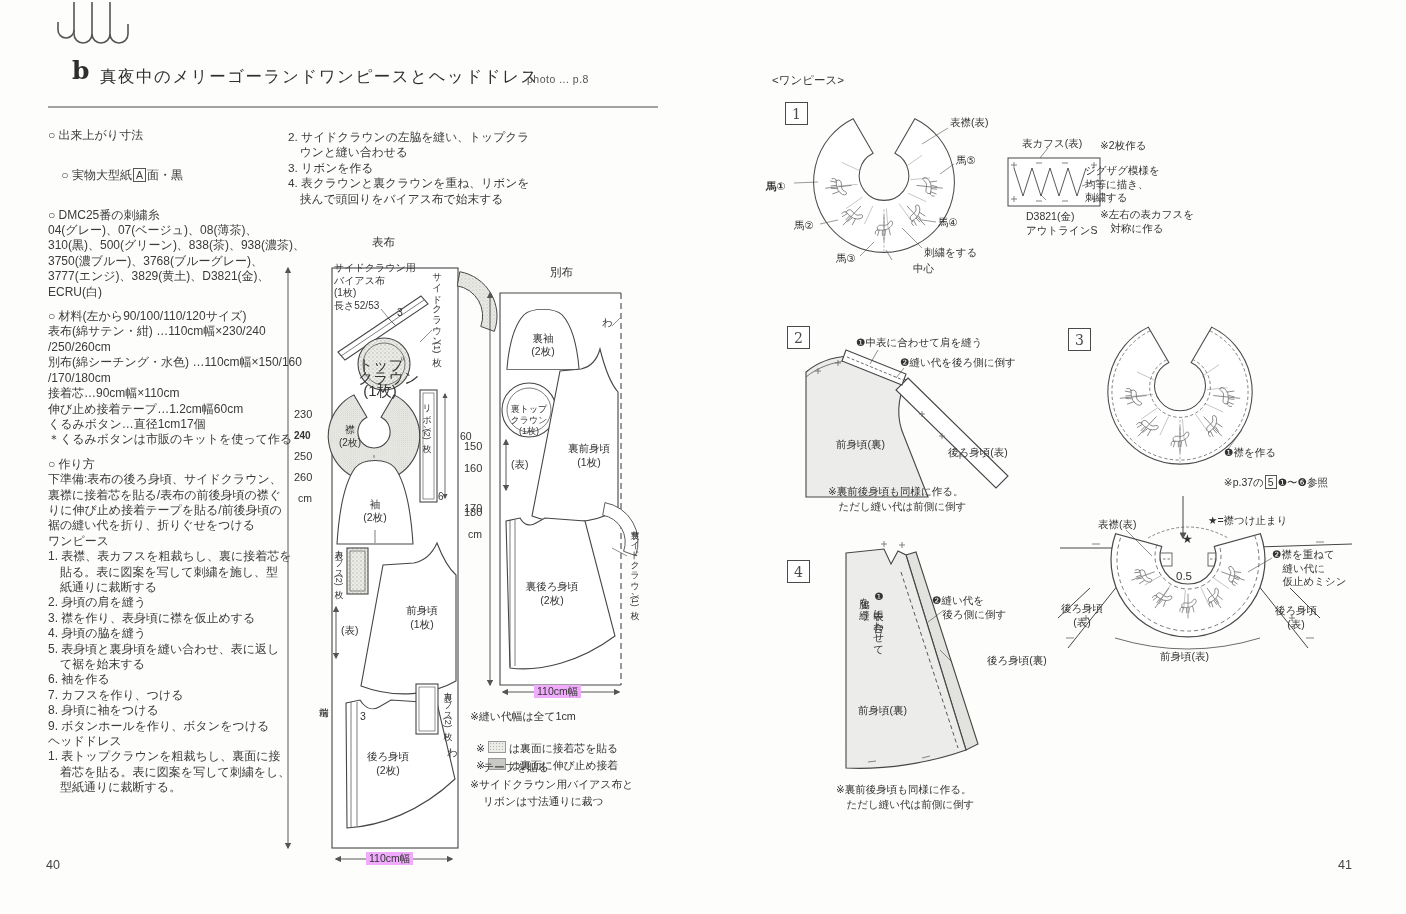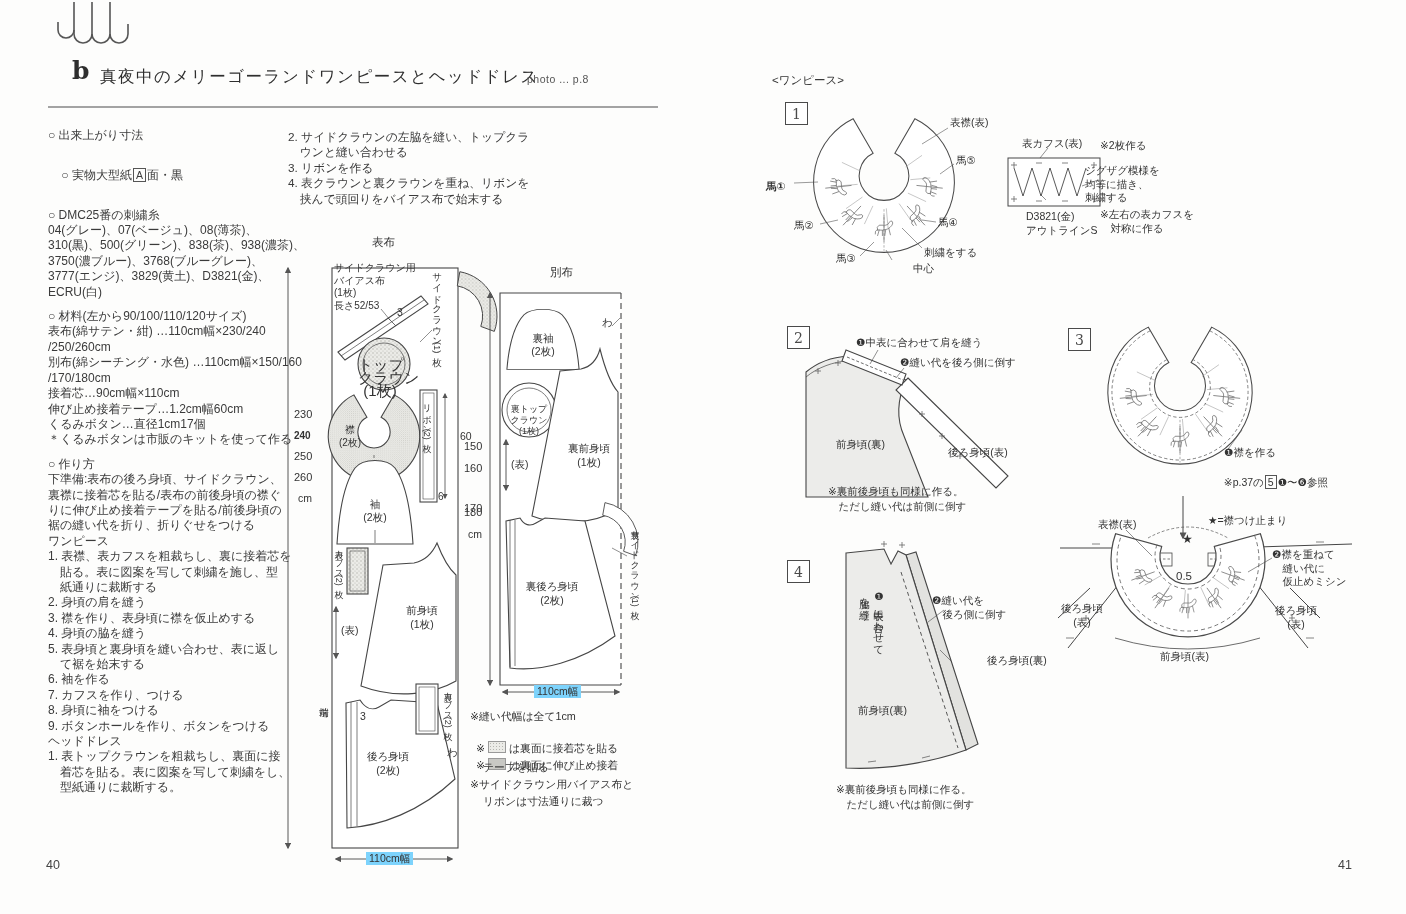--- a/index.html
+++ b/index.html
@@ -15,21 +15,21 @@
   .title-mark{position:absolute;font-family:"DejaVu Serif",serif;font-weight:bold;font-size:25px;color:#2e2e2e;}
   .title{position:absolute;font-size:16.5px;letter-spacing:1.5px;color:#2e2e2e;}
   .photo{position:absolute;font-size:10.5px;color:#555;letter-spacing:0.5px;}
   .box-num{position:absolute;width:21px;height:21px;border:1.5px solid #4a4a4a;display:flex;
            align-items:center;justify-content:center;font-family:"DejaVu Serif",serif;
            font-size:14px;color:#4a4a4a;background:#fff;}
   .abox{display:inline-block;border:1px solid #555;padding:0 2px;margin:0 1px;font-size:10.5px;line-height:12px;}
   .sw{display:inline-block;width:16px;height:10px;border:1px solid #999;vertical-align:-1px;margin:0 3px;}
   .sw-light{background-color:#ebebe7;background-image:radial-gradient(#b5b5b0 0.7px,transparent 0.8px);background-size:3px 3px;}
   .sw-dark{background:#c8c8c4;}
-  .bgw{background:#7dd3fc;padding:0 3px;}
+  .bgw{background:#f0abfc;padding:0 3px;}
   .pgnum{position:absolute;font-size:12.5px;color:#444;}
   .note-line{position:absolute;font-size:10.8px;line-height:13.5px;color:#333;white-space:pre;}
 </style>
 </head>
 <body>
 
 <div id="page">
 
 <svg class="abs" width="1406" height="914" viewBox="0 0 1406 914" style="left:0;top:0">
   <defs>

